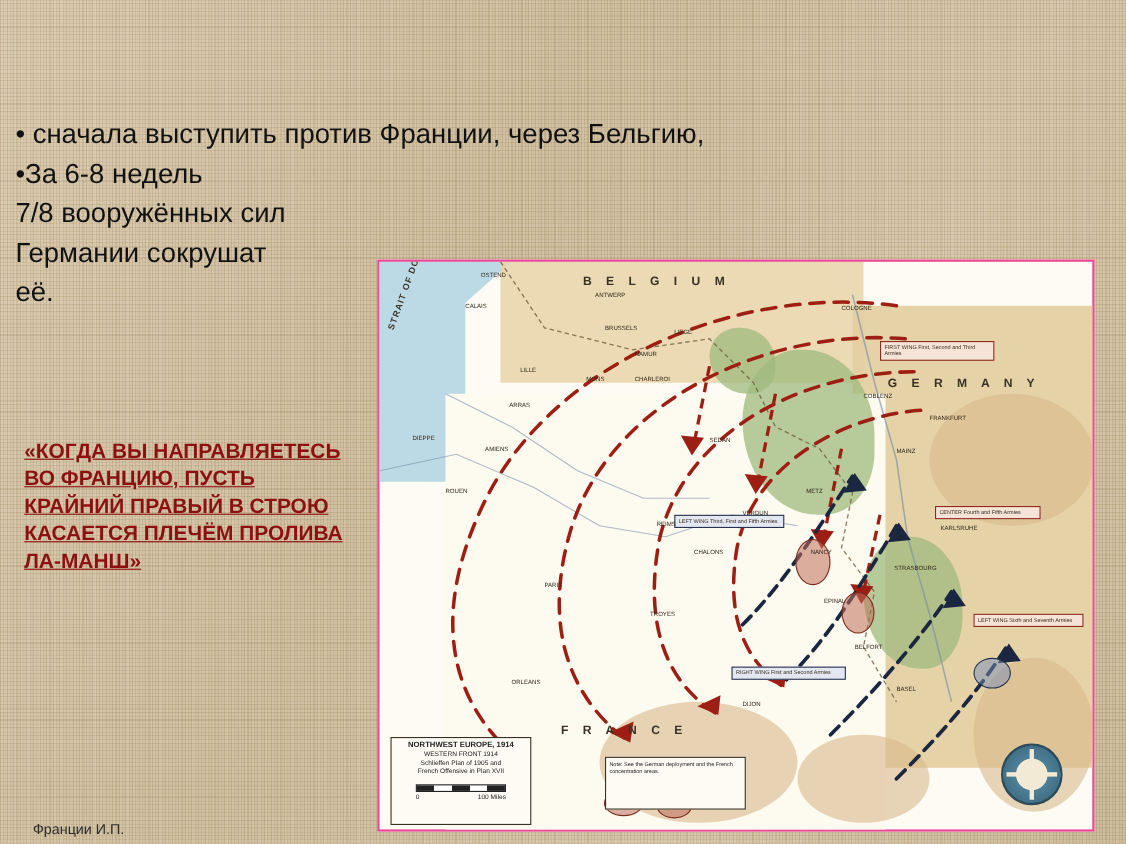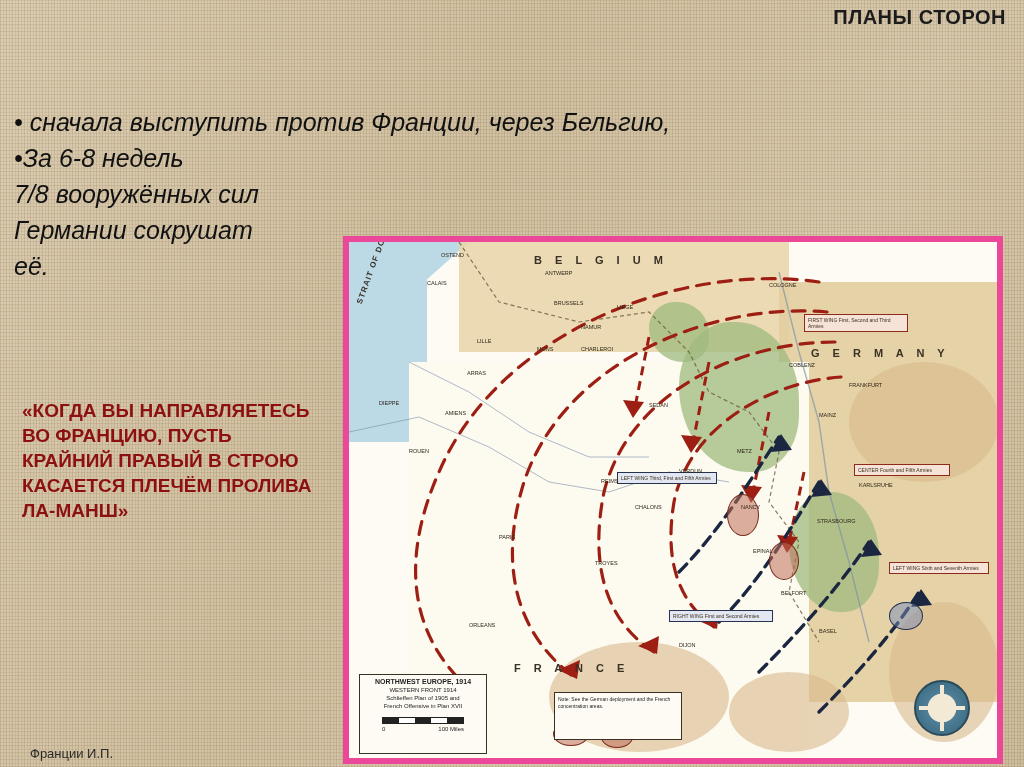--- a/index.html
+++ b/index.html
@@ -27,38 +27,39 @@
     font-size:20px;font-weight:bold;color:#1b1b1b;
     letter-spacing:0.5px;
   }
 
   .body-text{
     position:absolute;left:14px;top:100px;width:1000px;
     color:#111;
   }
   .line1{font-size:25px;line-height:33px;}
   .line1 b{color:#8d1010;font-weight:bold;}
-  .bullets{font-size:25px;line-height:36px;margin-top:4px;font-style:italic;}
+  .bullets{font-size:25px;line-height:36px;margin-top:4px;}
   .bullet{white-space:nowrap;}
 
   .quote{
     position:absolute;left:22px;top:398px;width:305px;
     color:#8d1010;font-weight:bold;font-size:19px;line-height:25px;
     text-transform:uppercase;
+    text-decoration:underline;
   }
 
   .author{
     position:absolute;left:30px;bottom:6px;
     font-size:13px;color:#2b2b2b;
   }
 
   
   .map-frame{
     position:absolute;left:343px;top:236px;width:648px;height:516px;
-    border:6px solid #ec4899;
+    border:2px solid #ec4899;
     background:#fdfbf4;
     overflow:hidden;
   }
   .map-inner{position:absolute;inset:0;}
   .sea{
     position:absolute;left:0;top:0;width:78px;height:200px;
     background:#bcd9e6;
   }
   .sea2{
     position:absolute;left:0;top:0;width:120px;height:120px;
@@ -145,21 +146,20 @@
 
   svg.arrows{position:absolute;inset:0;width:100%;height:100%;}
 </style>
 </head>
 <body>
 
 <div class="bg-texture"></div>
 
 <div class="slide">
 
-  <div class="header-title">ПЛАНЫ СТОРОН</div>
 
   <div class="body-text">
     <div class="bullets">
       <div class="bullet">• сначала выступить против Франции, через Бельгию,</div>
       <div class="bullet">•За 6-8 недель</div>
       <div class="bullet">7/8 вооружённых сил</div>
       <div class="bullet"> Германии сокрушат</div>
       <div class="bullet">её.</div>
     </div>
   </div>

